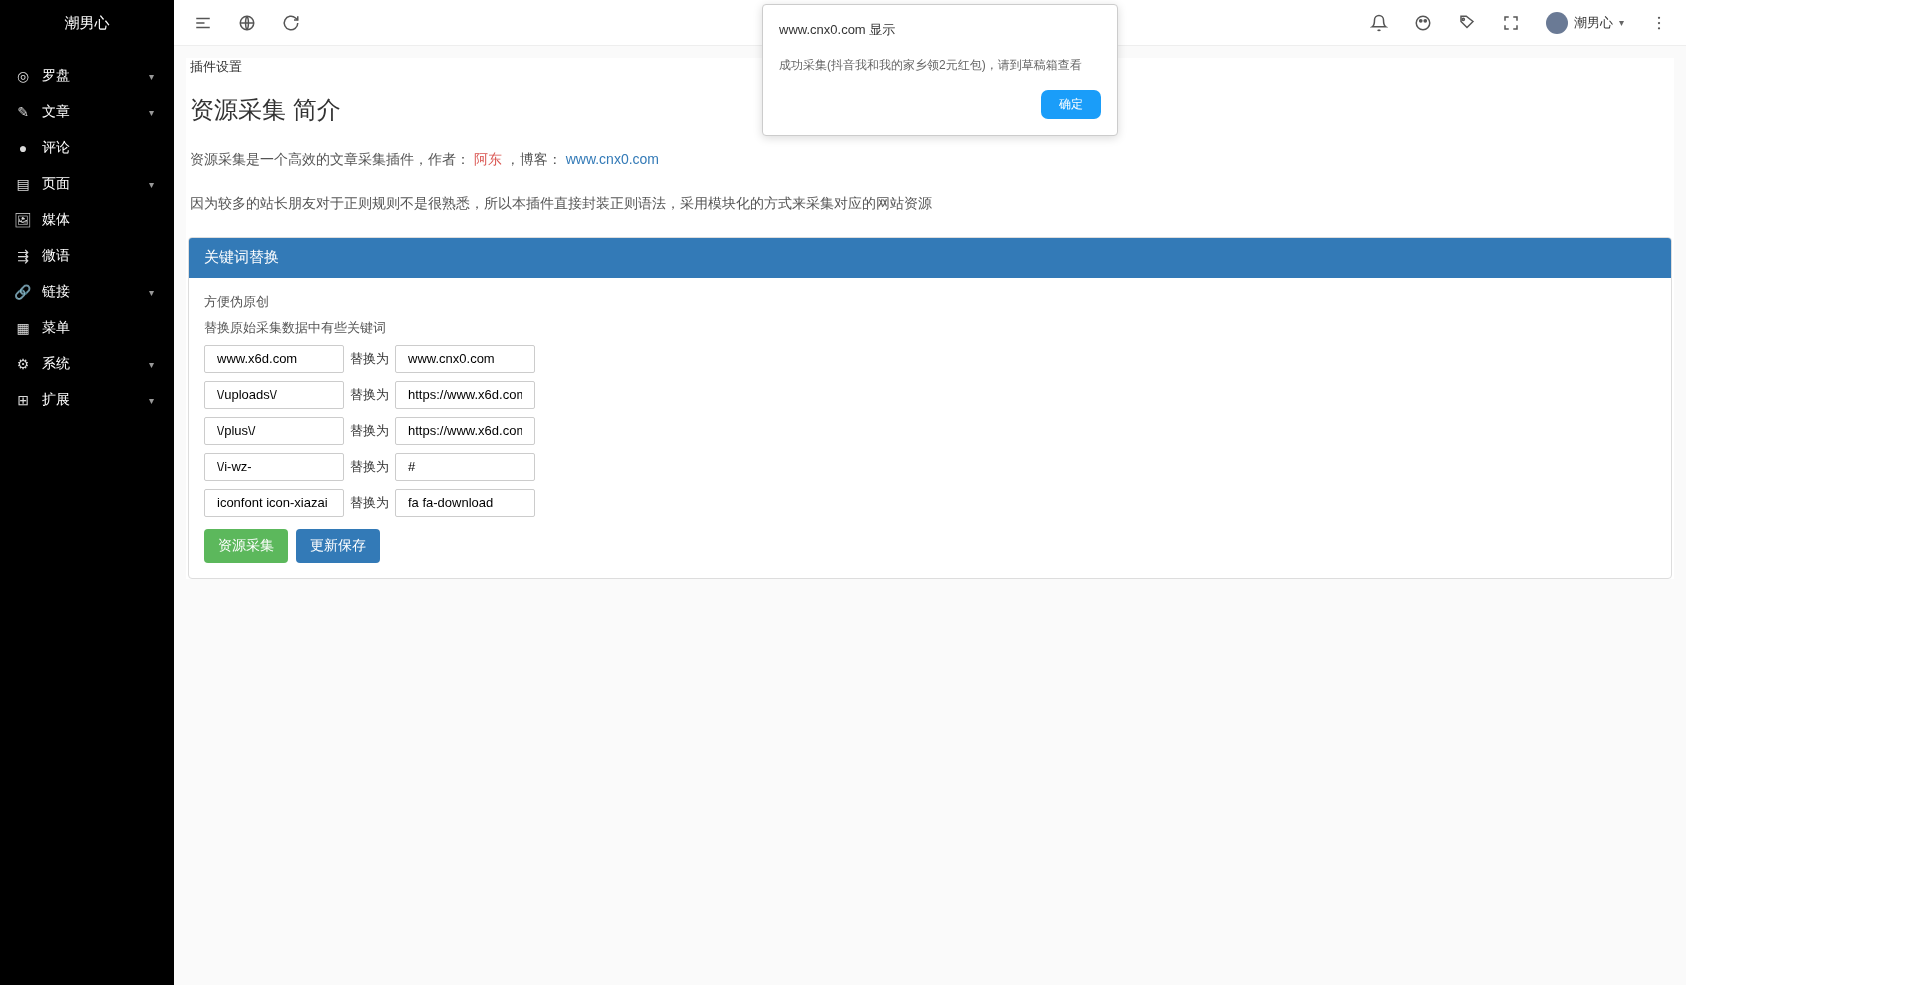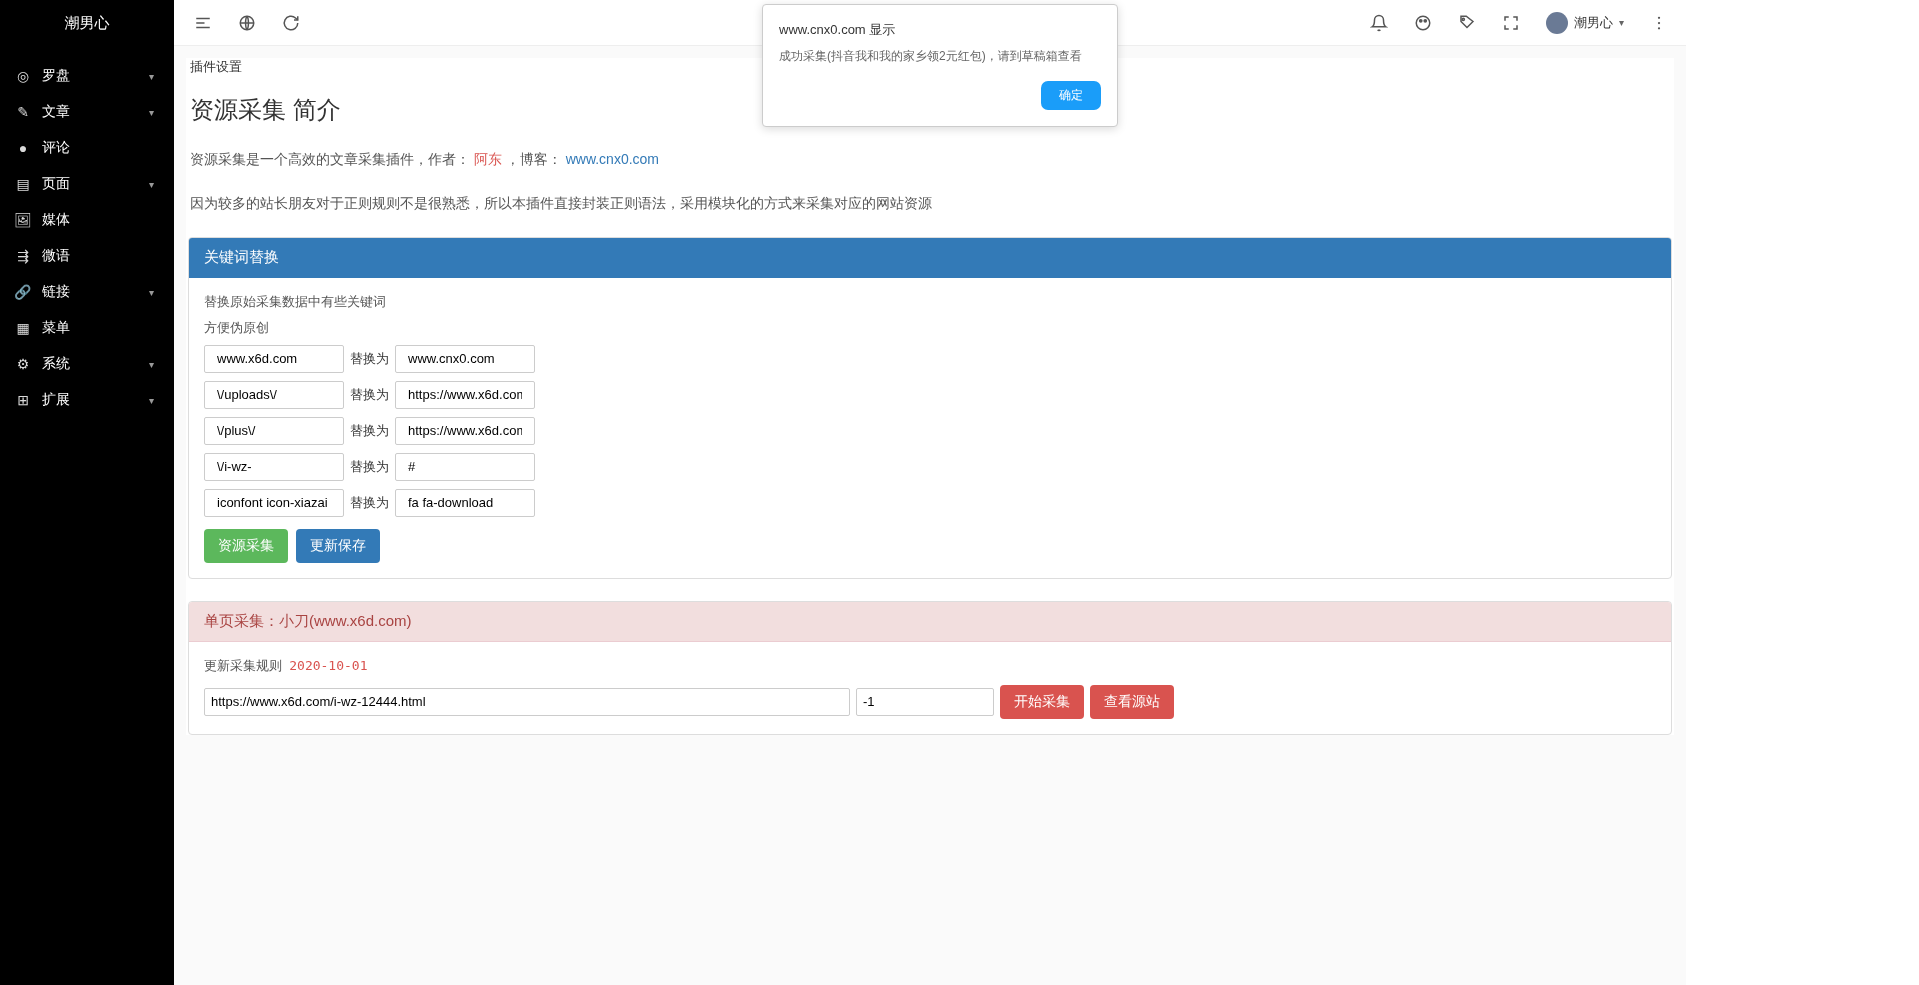--- a/index.html
+++ b/index.html
@@ -52,21 +52,21 @@
     .btn-row { display: flex; gap: 8px; margin-top: 12px; }
 
     .date-text { color: #d9534f; font-family: monospace; font-size: 13px; }
 
     .collect-row { display: flex; align-items: center; gap: 6px; margin-top: 10px; }
     .collect-row .url-input { flex: 0 0 646px; height: 28px; padding: 4px 6px; border: 1px solid #ccc; border-radius: 2px; font-size: 13px; }
     .collect-row .num-input { width: 138px; height: 28px; padding: 4px 6px; border: 1px solid #ccc; border-radius: 2px; font-size: 13px; }
 
     
     .alert { position: absolute; top: 4px; left: 588px; width: 356px; background: #fff; border: 1px solid #ccc; border-radius: 4px; box-shadow: 0 2px 10px rgba(0,0,0,0.15); padding: 16px; z-index: 100; }
-    .alert-title { font-size: 13px; color: #333; margin-bottom: 8px; }
+    .alert-title { font-size: 13px; color: #333; margin-bottom: 17px; }
     .alert-body { font-size: 12px; color: #666; line-height: 1.5; margin-bottom: 16px; }
     .alert-actions { display: flex; justify-content: flex-end; }
     .alert-btn { background: #1a9df9; color: #fff; border: none; padding: 6px 18px; border-radius: 7px; font-size: 12px; cursor: pointer; }
 
     svg { width: 100%; height: 100%; }
   </style>
 </head>
 <body>
 
 <div class="app">
@@ -205,22 +205,22 @@
           <span>资源采集是一个高效的文章采集插件，作者：</span>
           <span class="author">阿东</span>
           <span>，博客：</span>
           <a href="#">www.cnx0.com</a>
         </p>
         <p class="desc-line">因为较多的站长朋友对于正则规则不是很熟悉，所以本插件直接封装正则语法，采用模块化的方式来采集对应的网站资源</p>
 
         <div class="panel">
           <div class="panel-header blue">关键词替换</div>
           <div class="panel-body">
+            <div class="panel-hint">方便伪原创</div>
             <div class="panel-hint">替换原始采集数据中有些关键词</div>
-            <div class="panel-hint">方便伪原创</div>
 
             <div class="replace-row">
               <input type="text" value="www.x6d.com" style="">
               <span class="replace-label">替换为</span>
               <input type="text" value="www.cnx0.com" style="">
             </div>
             <div class="replace-row">
               <input type="text" value="\/uploads\/" style="">
               <span class="replace-label">替换为</span>
               <input type="text" value="https://www.x6d.com/uploads/" style="">
@@ -241,32 +241,17 @@
               <input type="text" value="fa fa-download" style="">
             </div>
 
             <div class="btn-row">
               <button class="btn btn-green">资源采集</button>
               <button class="btn btn-blue">更新保存</button>
             </div>
           </div>
         </div>
 
-        <div class="panel">
-          <div class="panel-header pink">单页采集：小刀(www.x6d.com)</div>
-          <div class="panel-body">
-            <div class="panel-hint">
-              <span>更新采集规则</span>
-              &nbsp;<span class="date-text">2020-10-01</span>
-            </div>
-            <div class="collect-row">
-              <input type="text" class="url-input" value="https://www.x6d.com/i-wz-12444.html" style="">
-              <input type="text" class="num-input" value="-1" style="">
-              <button class="btn btn-red">开始采集</button>
-              <button class="btn btn-red">查看源站</button>
-            </div>
-          </div>
-        </div>
 
       </div>
     </div>
   </div>
 </div>
 
 </body></html>

